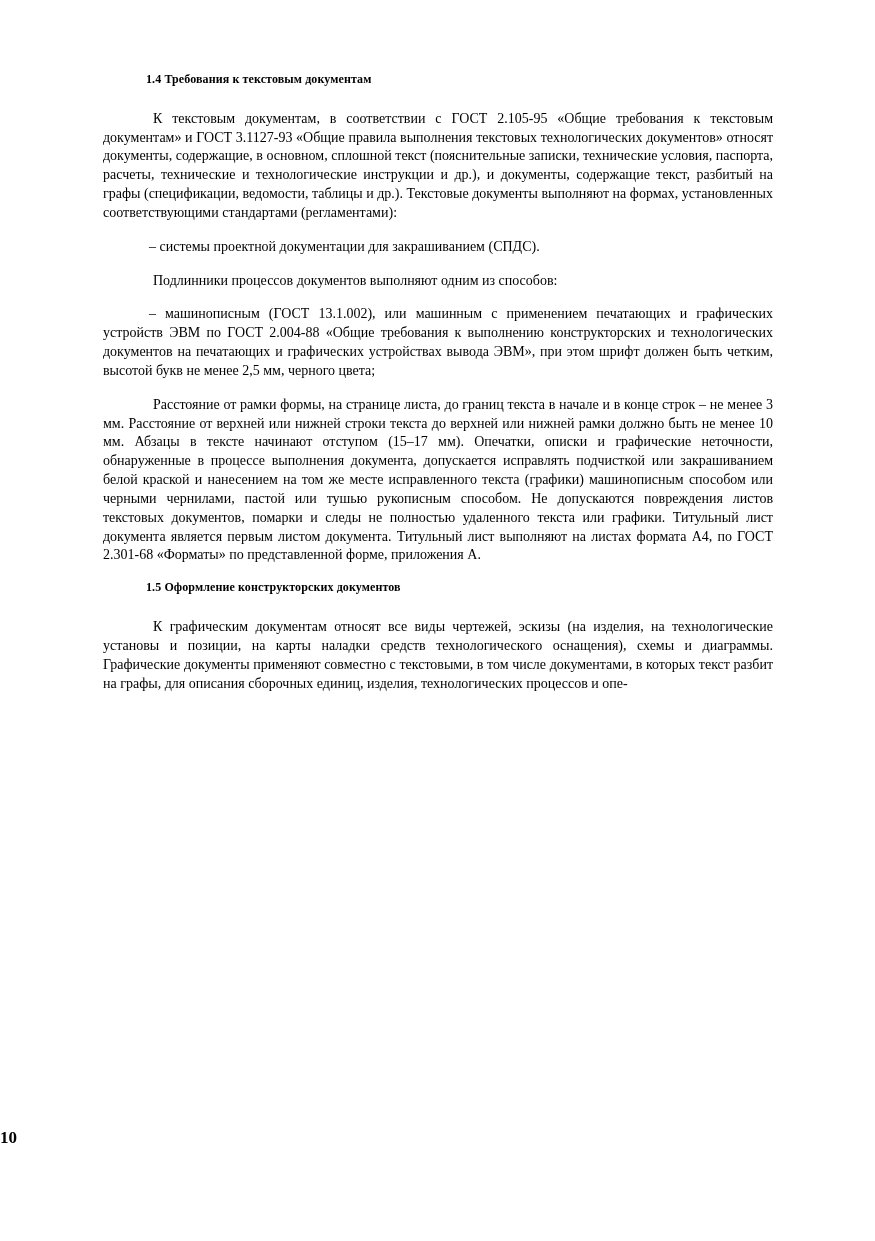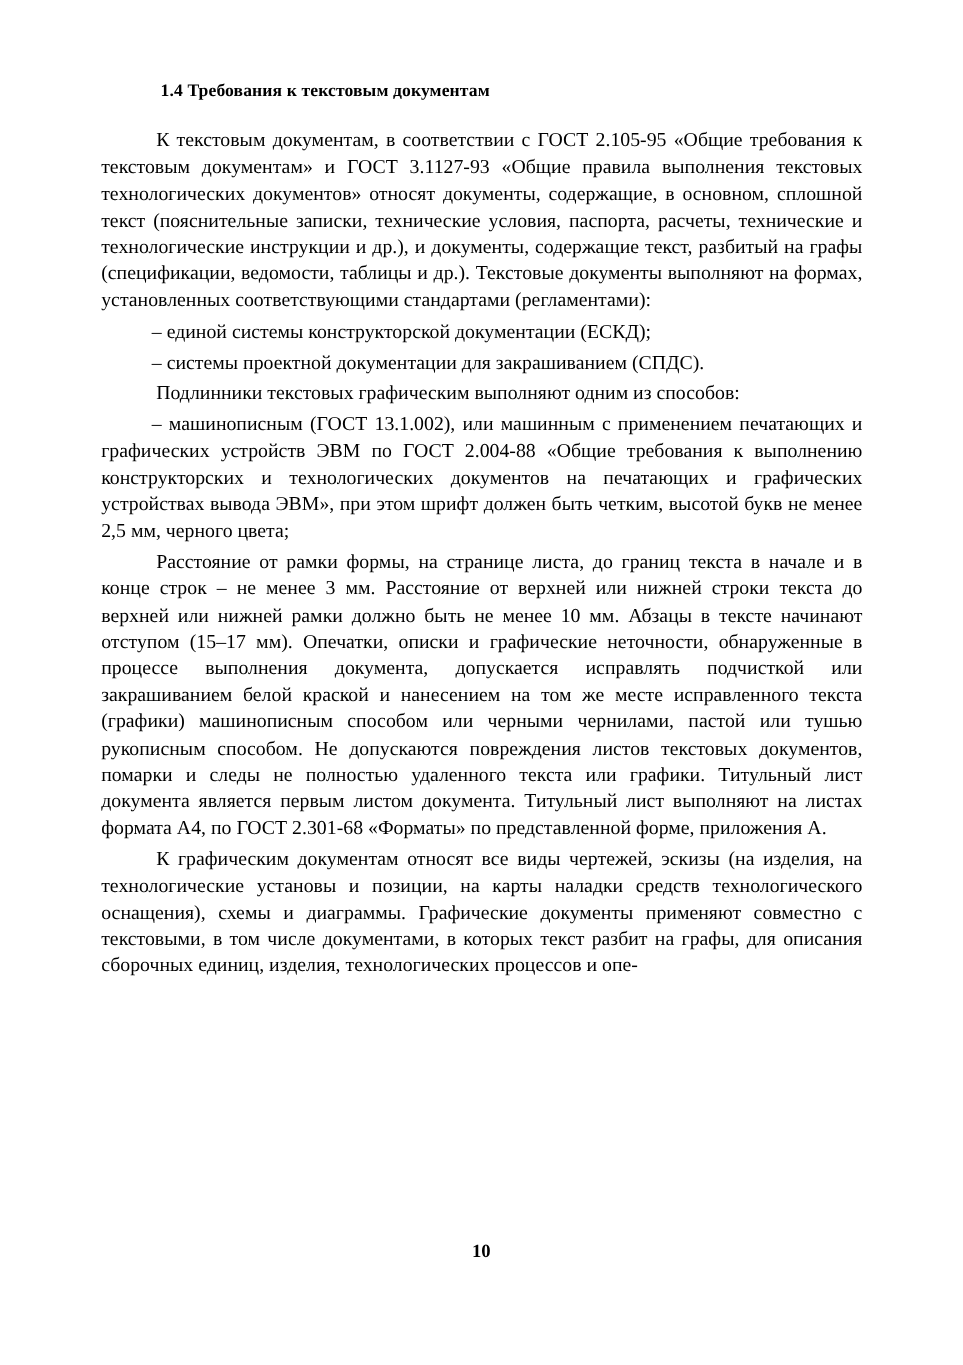--- a/index.html
+++ b/index.html
@@ -23,82 +23,82 @@
     height: 1241px;
     background: #ffffff;
   }
   .content {
     position: absolute;
     left: 88px;
     top: 72px;
     width: 700px;
   }
   h2.section-heading {
-    font-size: 16px;
+    font-size: 12px;
     font-weight: bold;
     margin: 0;
     padding: 0;
     text-indent: 58px;
     line-height: 1.32;
     letter-spacing: 0.1px;
   }
   .heading-1-5 {
     margin-top: 26px;
   }
   p.para {
-    font-size: 18px;
+    font-size: 14px;
     line-height: 1.345;
-    margin: 4px;
+    margin: 15px;
     padding: 0;
     text-align: justify;
     text-indent: 50px;
     hyphens: manual;
   }
   p.first-para {
     margin-top: 22px;
   }
   p.list-item {
     text-indent: 46px;
   }
   .para + .para {
     margin-top: 0;
   }
   .page-number {
     position: absolute;
     left: 0;
     top: 1128px;
     width: 875px;
-    text-align: center;
+    text-align: left;
     font-size: 17px;
     font-weight: bold;
     font-family: "Liberation Serif", "DejaVu Serif", serif;
   }
 </style>
 </head>
 <body>
 
 <div class="page">
   <div class="content">
 
     <h2 class="section-heading">1.4 Требования к текстовым документам</h2>
 
     <p class="para first-para">К текстовым документам, в соответствии с ГОСТ 2.105-95 «Общие требования к текстовым документам» и ГОСТ 3.1127-93 «Общие правила выполнения текстовых технологических документов» относят документы, содержащие, в основном, сплошной текст (пояснительные записки, технические условия, паспорта, расчеты, технические и технологические инструкции и др.), и документы, содержащие текст, разбитый на графы (спецификации, ведомости, таблицы и др.). Текстовые документы выполняют на формах, установленных соответствующими стандартами (регламентами):</p>
 
-    <p class="para list-item">– единой системы конструкторской документации (ЕСКД);</p>
 
 
     <p class="para list-item">– системы проектной документации для закрашиванием (СПДС).</p>
 
-    <p class="para">Подлинники текстовых графическим выполняют одним из способов:</p>
+    <p class="para">Подлинники процессов документов выполняют одним из способов:</p>
 
     <p class="para list-item">– машинописным (ГОСТ 13.1.002), или машинным с применением печатающих и графических устройств ЭВМ по ГОСТ 2.004-88 «Общие требования к выполнению конструкторских и технологических документов на печатающих и графических устройствах вывода ЭВМ», при этом шрифт должен быть четким, высотой букв не менее 2,5 мм, черного цвета;</p>
 
 
 
     <p class="para">Расстояние от рамки формы, на странице листа, до границ текста в начале и в конце строк – не менее 3 мм. Расстояние от верхней или нижней строки текста до верхней или нижней рамки должно быть не менее 10 мм. Абзацы в тексте начинают отступом (15–17 мм). Опечатки, описки и графические неточности, обнаруженные в процессе выполнения документа, допускается исправлять подчисткой или закрашиванием белой краской и нанесением на том же месте исправленного текста (графики) машинописным способом или черными чернилами, пастой или тушью рукописным способом. Не допускаются повреждения листов текстовых документов, помарки и следы не полностью удаленного текста или графики. Титульный лист документа является первым листом документа. Титульный лист выполняют на листах формата А4, по ГОСТ 2.301-68 «Форматы» по представленной форме, приложения А.</p>
 
+    <h2 class="section-heading heading-1-5">1.5 Оформление конструкторских документов</h2>
 
     <p class="para first-para">К графическим документам относят все виды чертежей, эскизы (на изделия, на технологические установы и позиции, на карты наладки средств технологического оснащения), схемы и диаграммы. Графические документы применяют совместно с текстовыми, в том числе документами, в которых текст разбит на графы, для описания сборочных единиц, изделия, технологических процессов и опе-</p>
 
   </div>
 
   <div class="page-number">10</div>
 </div>
 
 </body></html>

